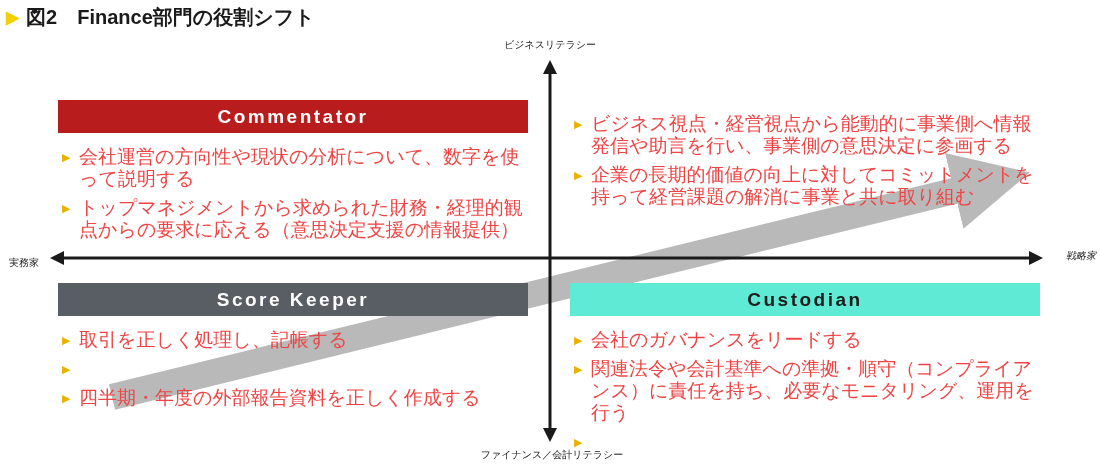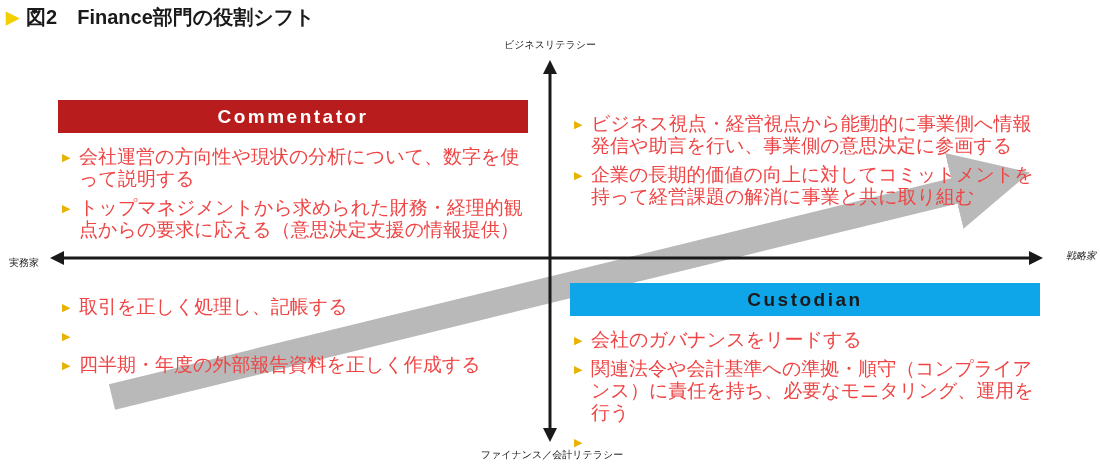--- a/index.html
+++ b/index.html
@@ -24,21 +24,21 @@
   .q-tl { left:58px;  top:100px; }
   .q-tr { left:570px; top:100px; }
   .q-bl { left:58px;  top:283px; }
   .q-br { left:570px; top:283px; }
 
   .qhead { height:33px; display:flex; align-items:center; justify-content:center;
            font-size:19px; font-weight:bold; letter-spacing:2.5px; }
   .head-commentator { background:#b91c1c; color:#ffffff; }
   .head-business    { background:#f3cf00; color:#1a1a1a; }
   .head-score       { background:#585e64; color:#ffffff; }
-  .head-custodian   { background:#0ea5e9; color:#1a1a1a; }
+  .head-custodian   { background:#5eead4; color:#1a1a1a; }
 
   .qlist { padding:13px 0 0 4px; }
   .qitem { display:flex; margin-bottom:7px; }
   .bullet { flex:0 0 17px; color:#e7b300; font-size:11px; line-height:22px; }
   .qtext { font-size:19px; line-height:22px; color:#ef4444; }
 </style>
 </head>
 <body>
 
 <div class="canvas">
@@ -96,20 +96,21 @@
         </div>
 
         <div class="qitem">
           <span class="bullet">▶</span>
           <span class="qtext">企業の長期的価値の向上に対してコミットメントを持って経営課題の解消に事業と共に取り組む</span>
         </div>
       </div>
   </div>
 
   <div class="quad q-bl">
+    <div class="qhead head-score">Score Keeper</div>
     <div class="qlist">
 
         <div class="qitem">
           <span class="bullet">▶</span>
           <span class="qtext">取引を正しく処理し、記帳する</span>
         </div>
 
         <div class="qitem">
           <span class="bullet">▶</span>
         </div>

